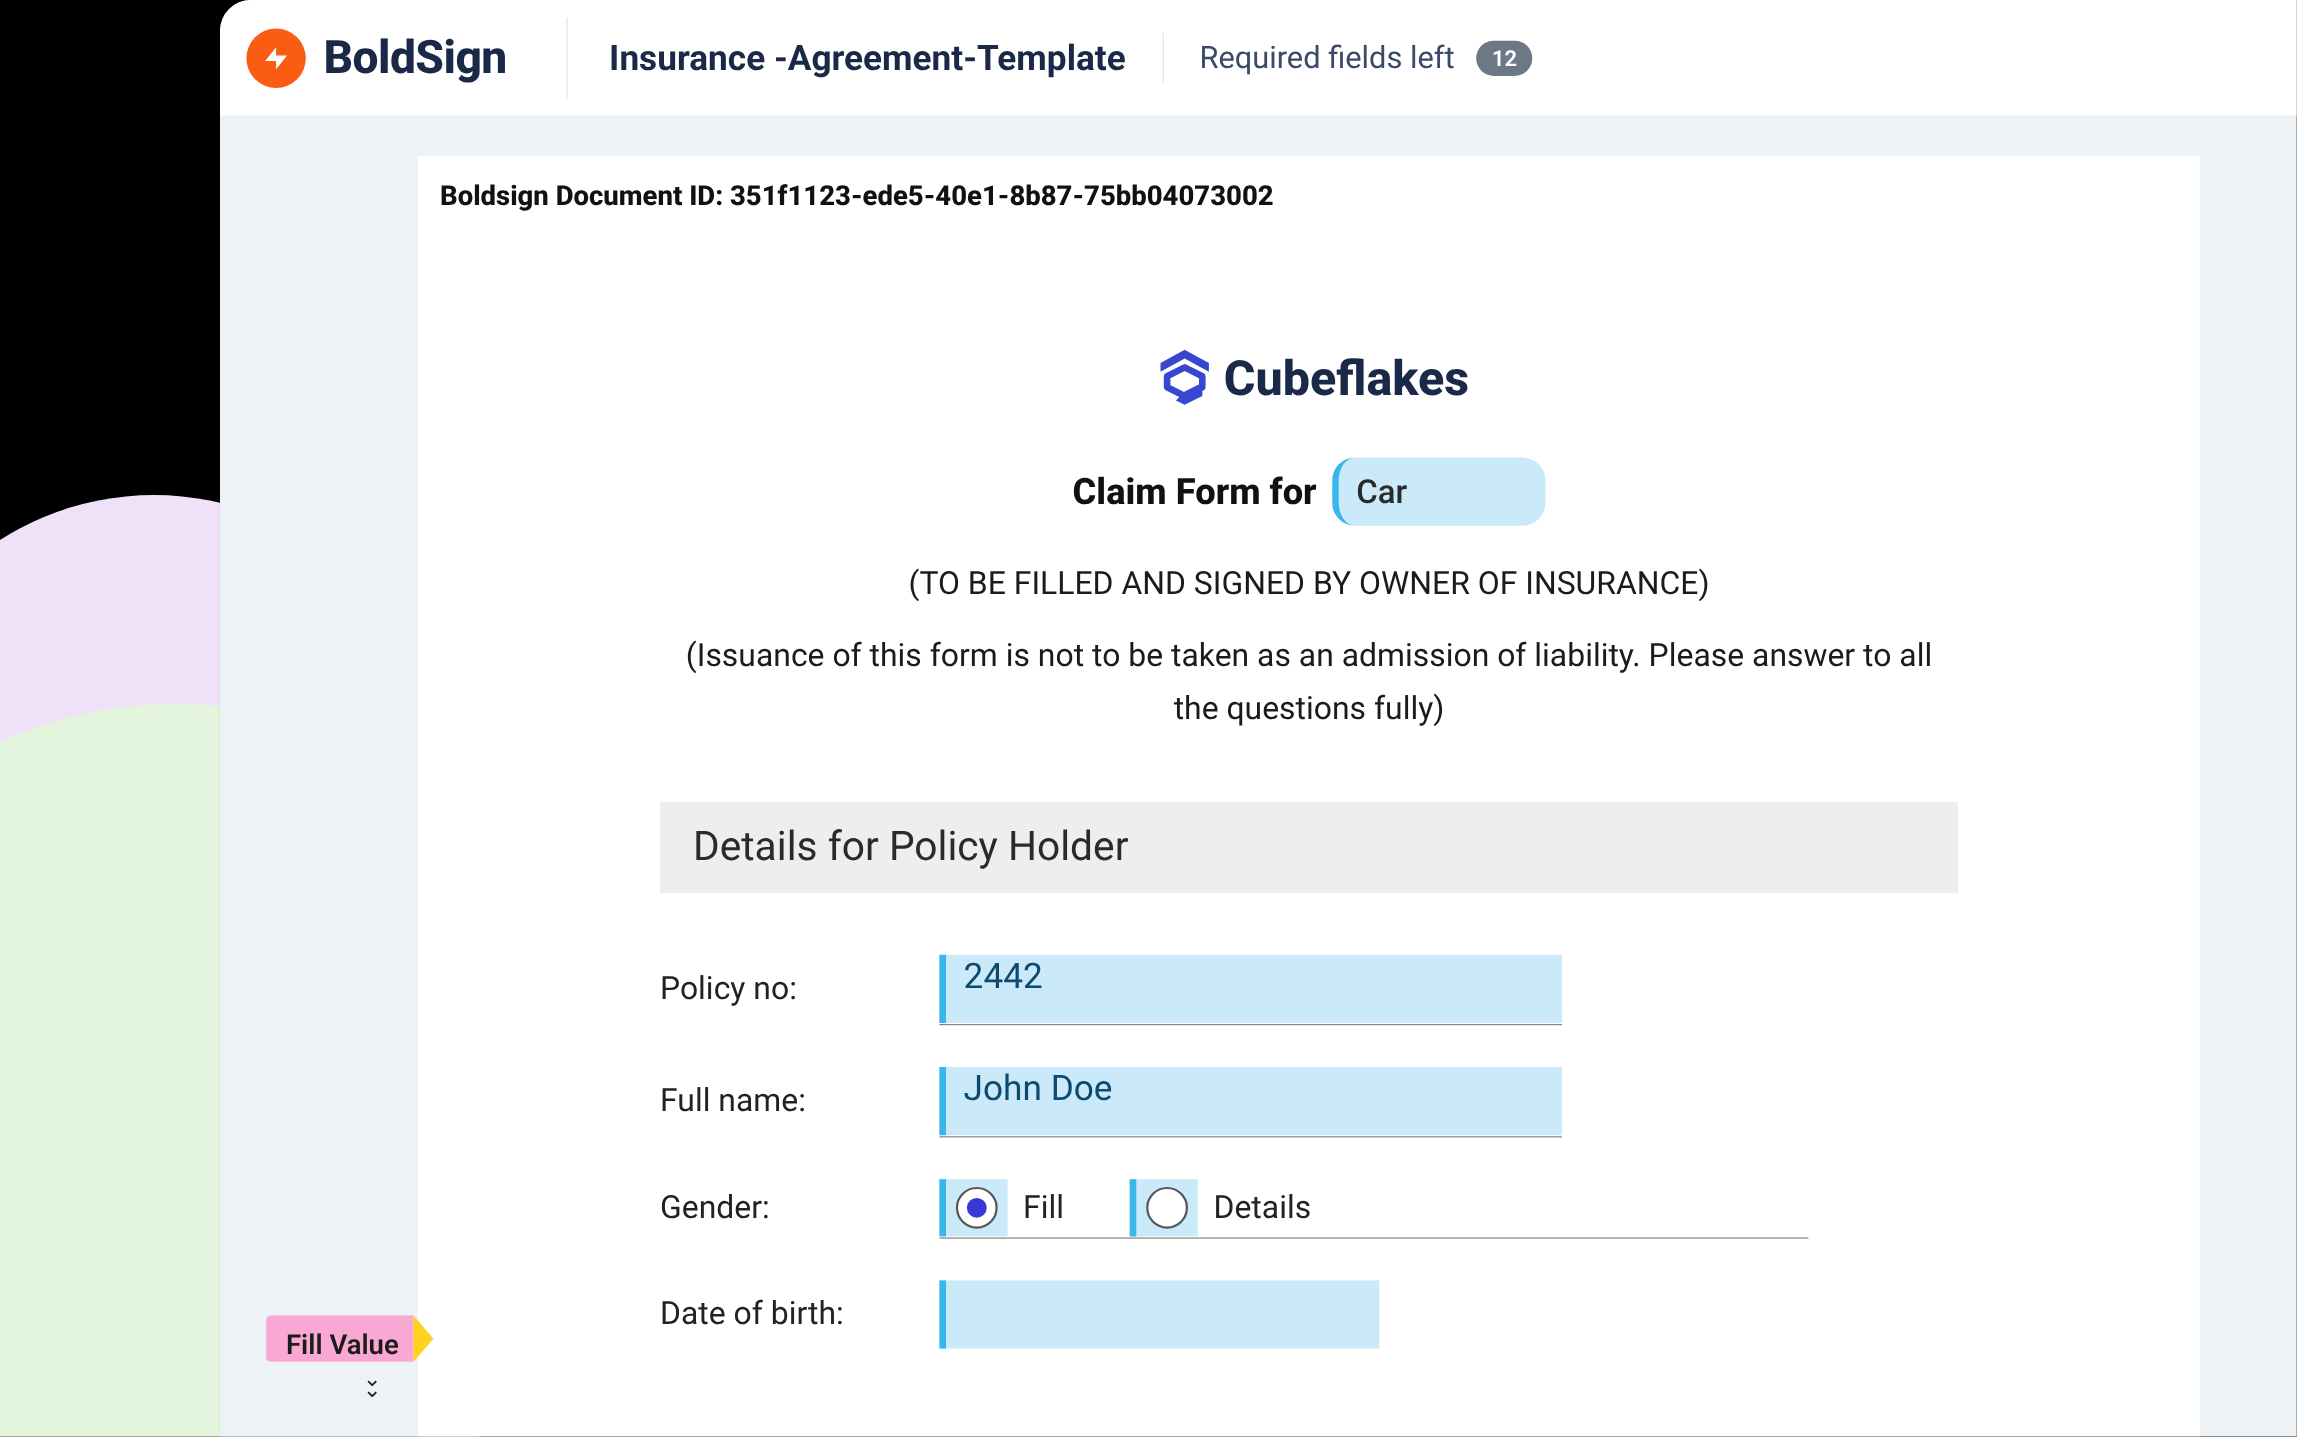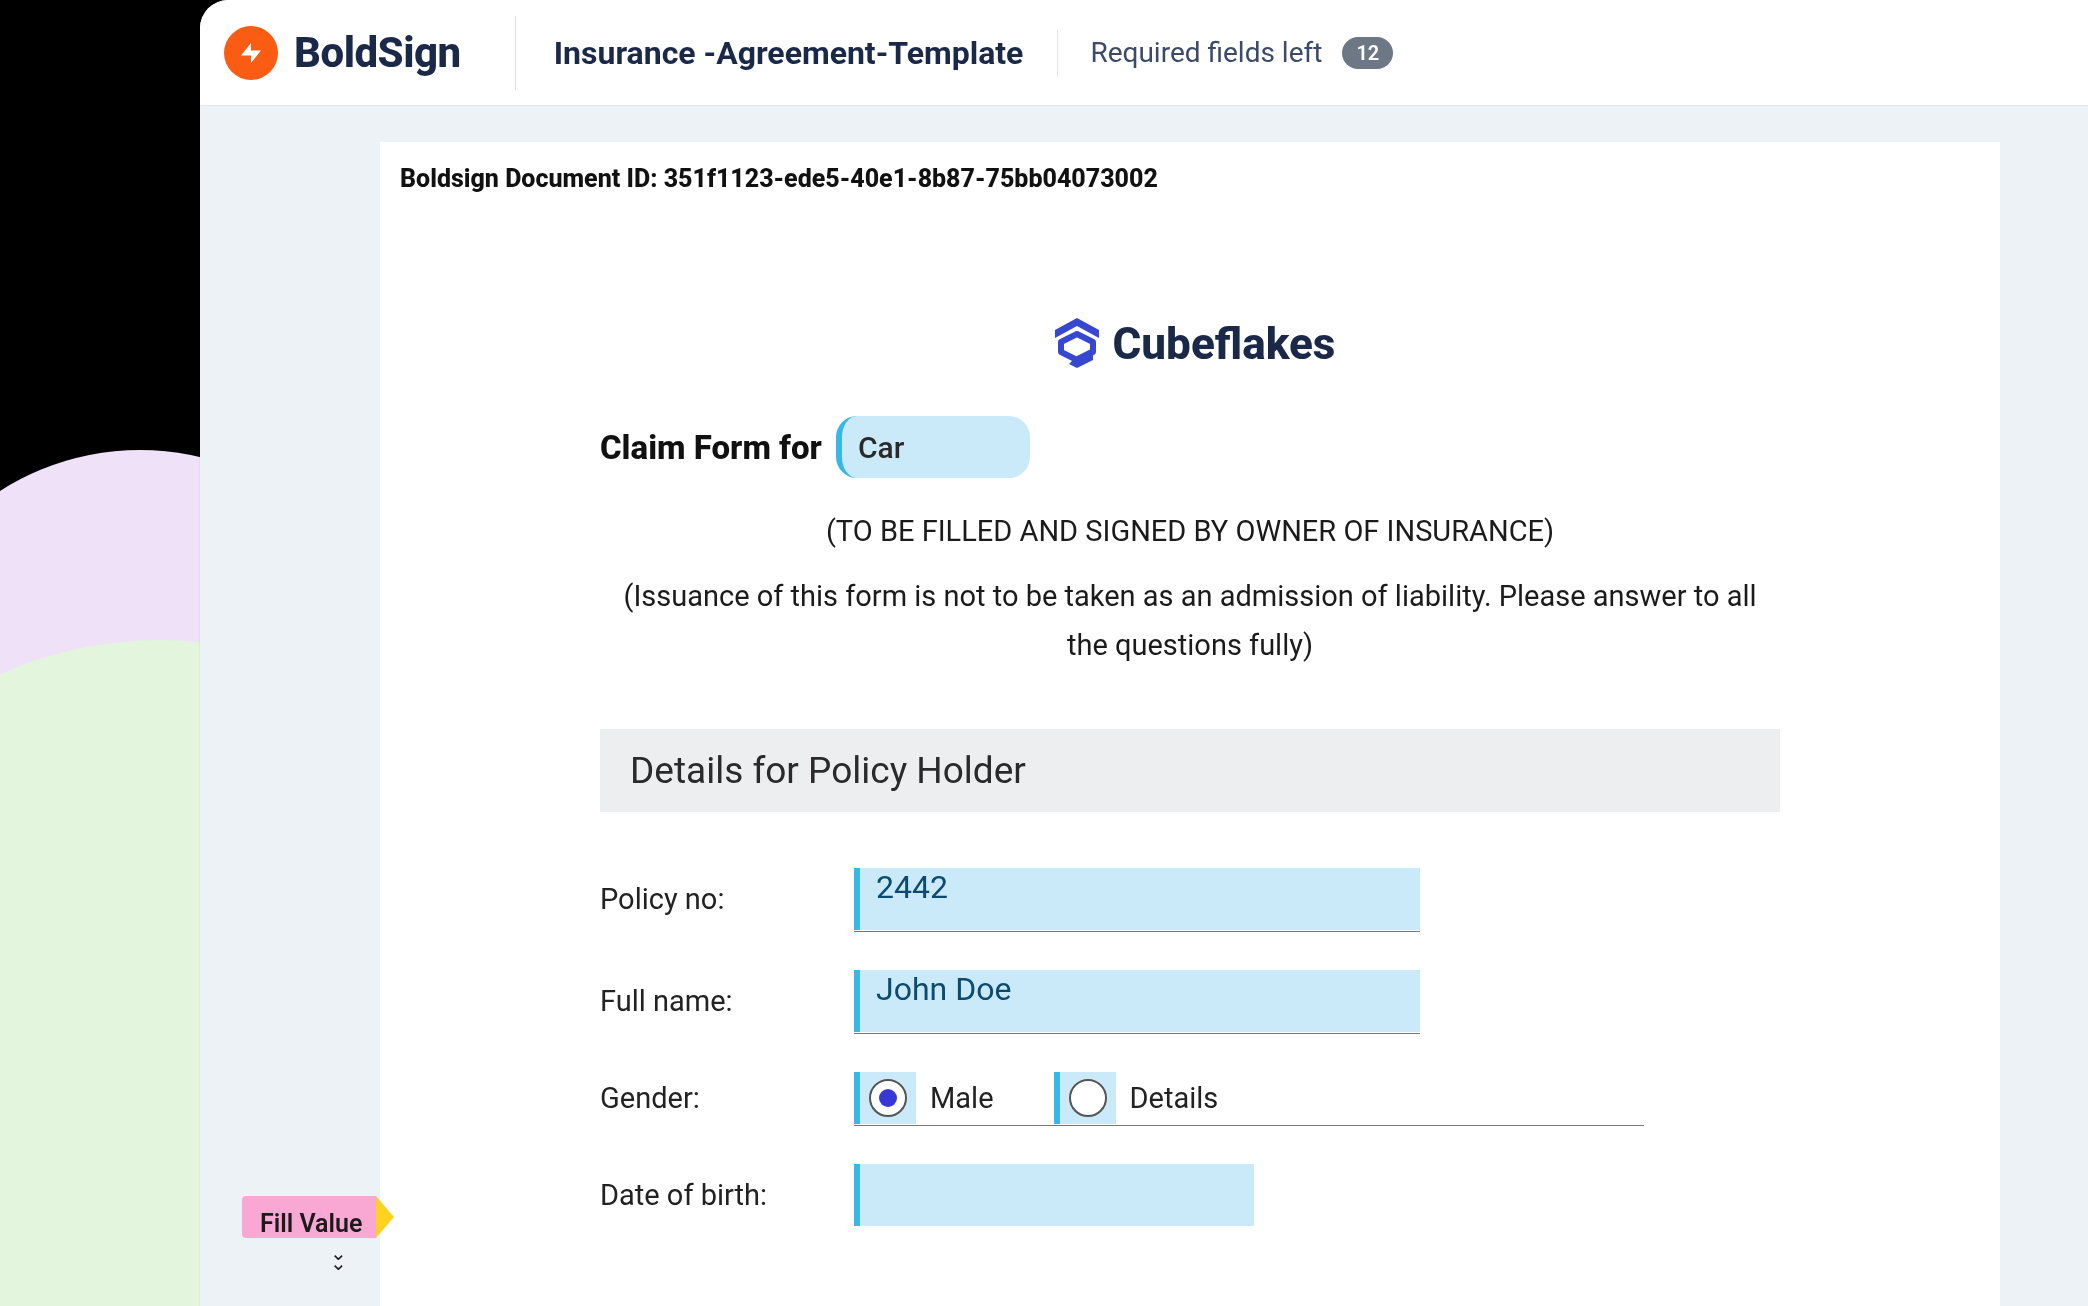--- a/index.html
+++ b/index.html
@@ -152,20 +152,21 @@
   .company-logo { width: 64px; height: 64px; }
   .company-name {
     font-size: 44px;
     font-weight: 800;
     color: #1b2949;
   }
 
   .claim-line {
     display: flex;
     align-items: center;
+    justify-content: center;
     gap: 14px;
     margin-bottom: 36px;
   }
   .claim-label {
     font-size: 33px;
     font-weight: 800;
     color: #111;
   }
   .fill-box {
     background: #caeaf9;
@@ -398,21 +399,21 @@
           <div class="form-row">
             <div class="form-label">Gender:</div>
             <div class="form-field-wrap">
               <div class="radio-group">
                 <div class="radio-item">
                   <div class="radio-box">
                     <div class="radio-outer">
                       <div class="radio-dot"></div>
                     </div>
                   </div>
-                  <span class="radio-label">Male</span>
+                  <span class="radio-label">Fill</span>
                 </div>
                 <div class="radio-item">
                   <div class="radio-box">
                     <div class="radio-outer"></div>
                   </div>
                   <span class="radio-label">Details</span>
                 </div>
               </div>
               <div class="field-underline underline-full"></div>
             </div>

